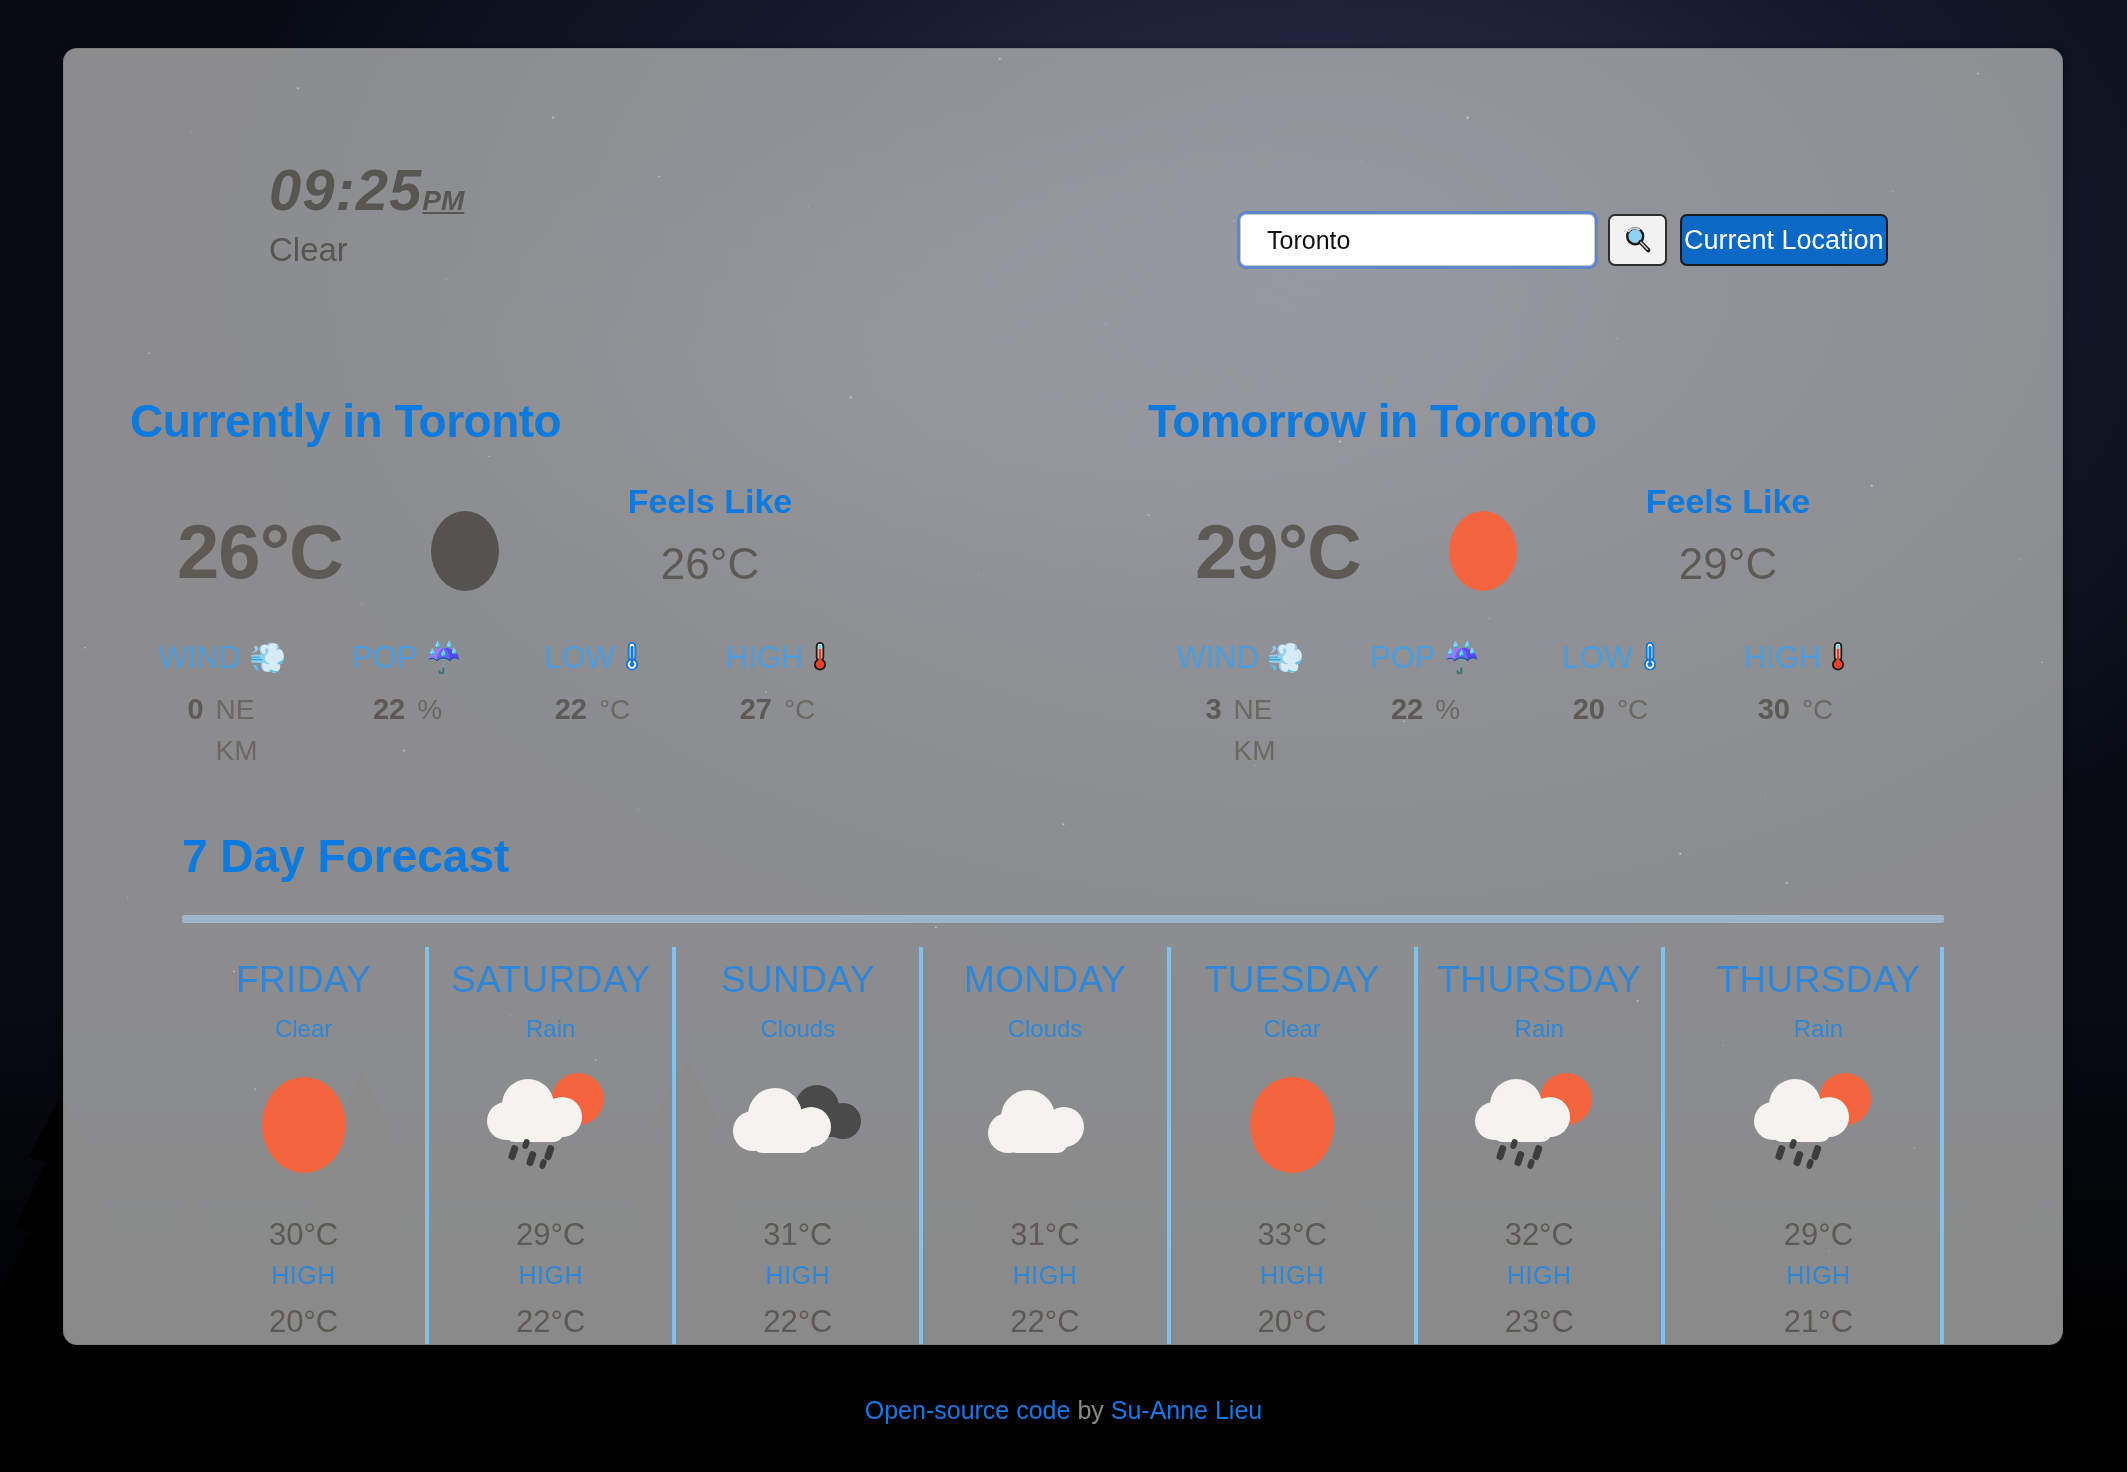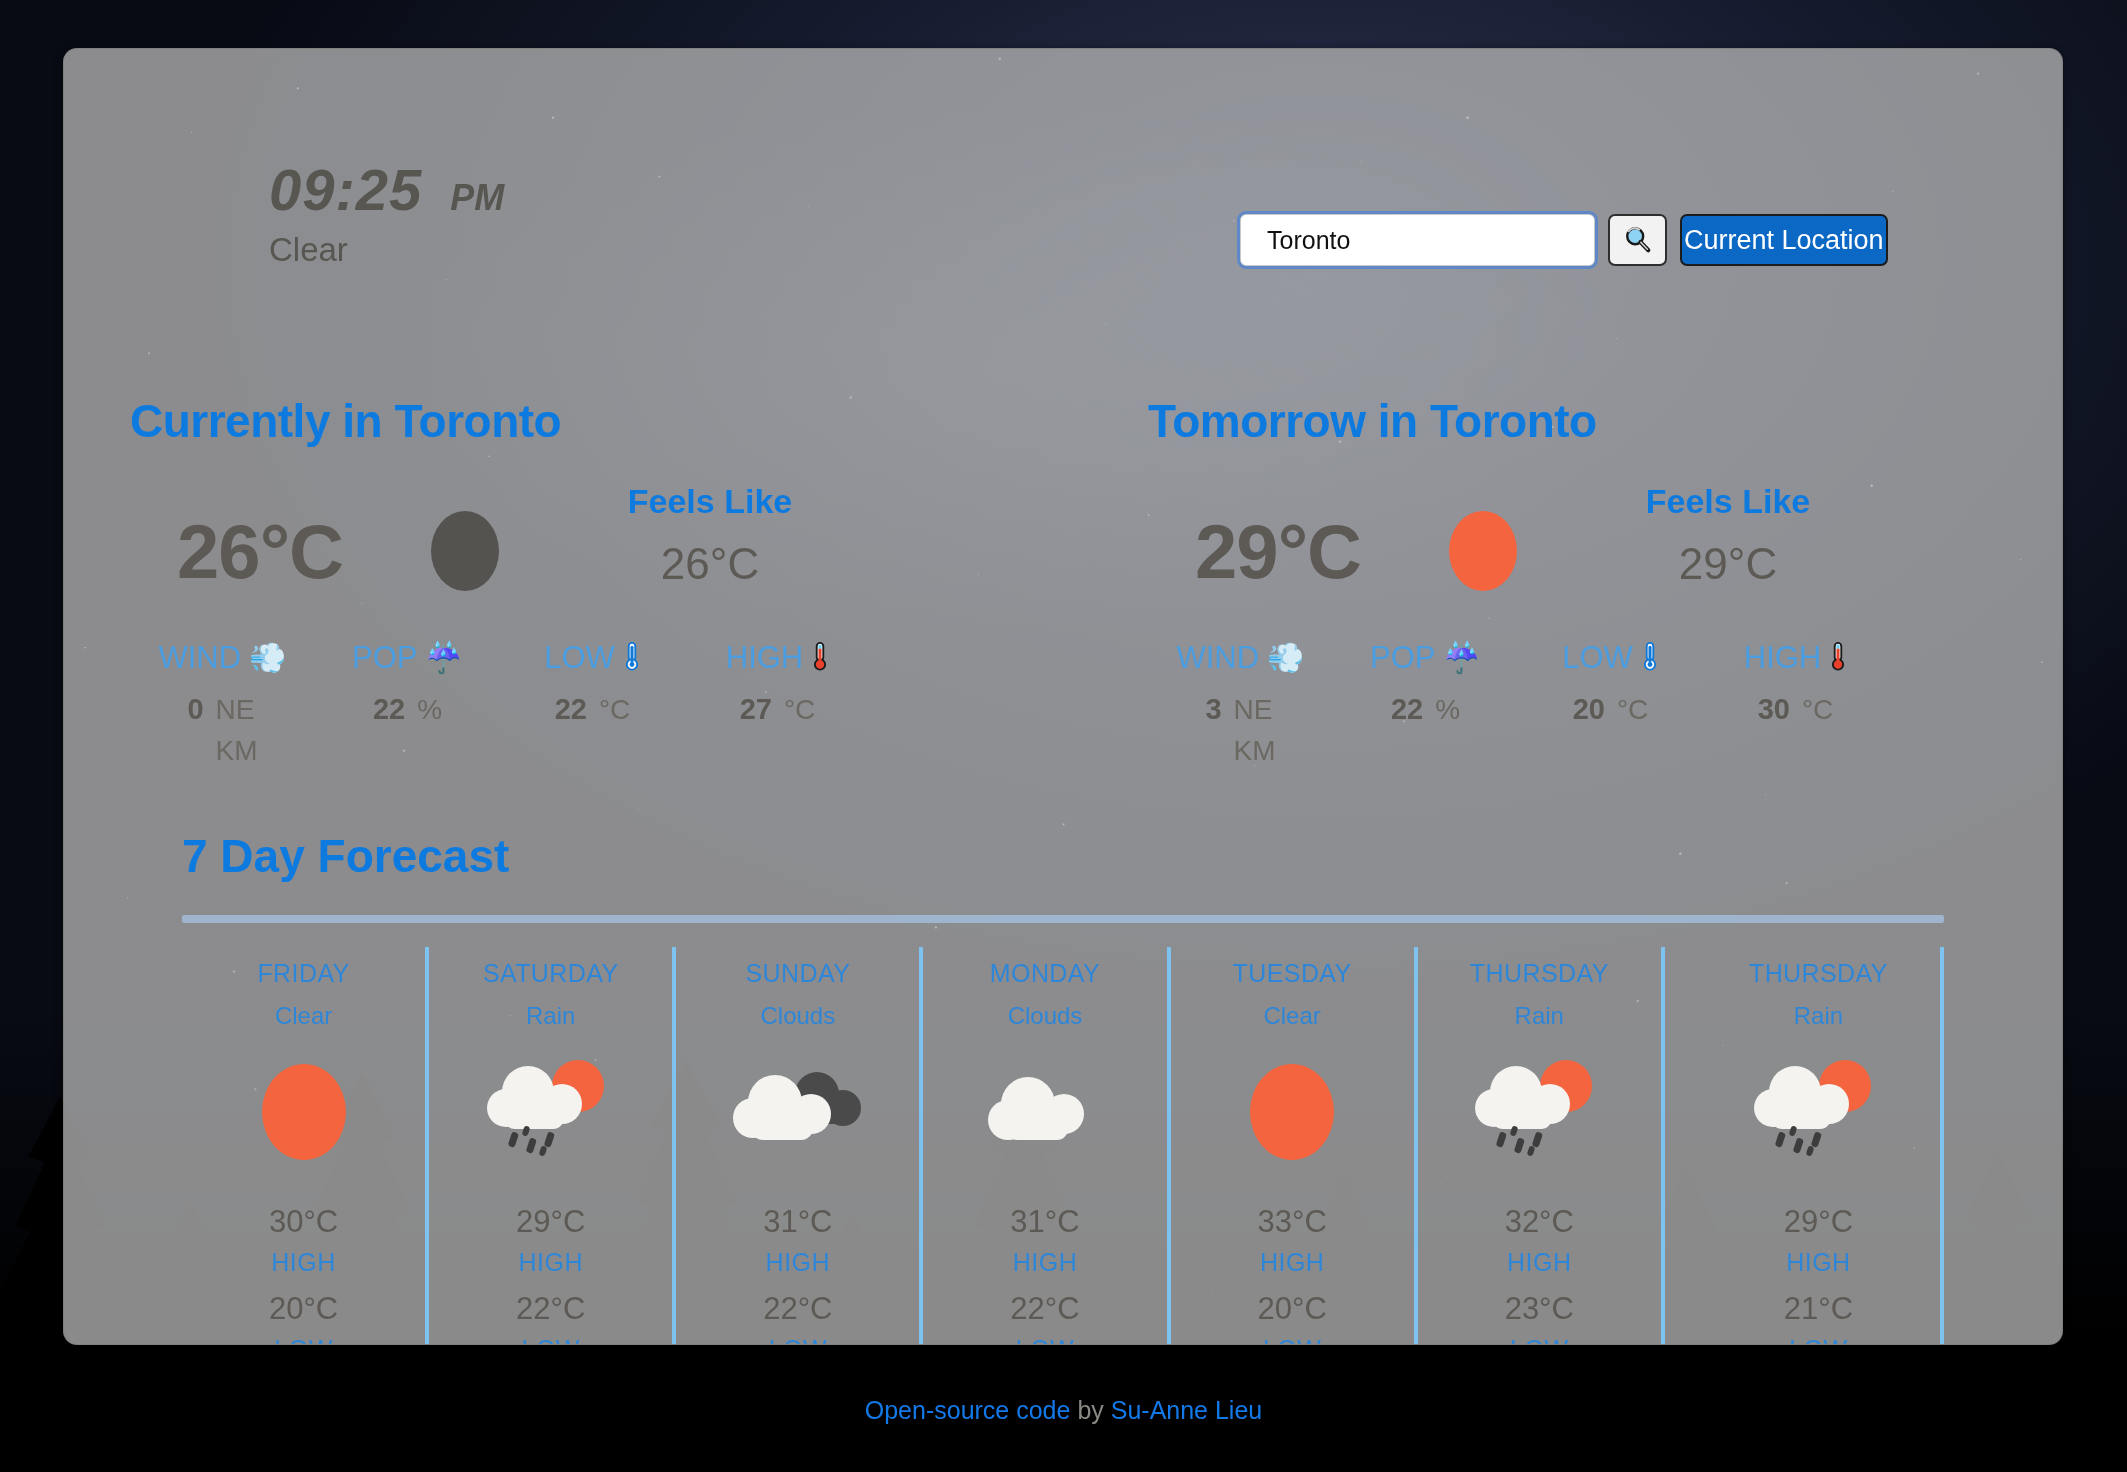--- a/index.html
+++ b/index.html
@@ -154,24 +154,25 @@
     color: #585651;
     line-height: 1;
   }
   .time-line .clock {
     font-size: 58px;
     font-weight: bold;
     font-style: italic;
     letter-spacing: 1px;
   }
   .time-line .ampm {
-    font-size: 36px;
+    font-size: 28px;
     font-weight: bold;
     font-style: italic;
-    margin-left: 28px;
+    margin-left: 0;
+    text-decoration: underline;
   }
   .cond-line {
     margin-top: 12px;
     font-size: 33px;
     color: #585651;
   }
 
   #search-row {
     position: absolute;
     left: 1176px;
@@ -337,21 +338,21 @@
   .fc-card {
     flex: 1 1 0;
     text-align: center;
     padding: 12px 4px 0;
     border-right: 4px solid #7ec2f0;
     height: 400px;
     position: relative;
   }
   .fc-card:last-child { border-right: 4px solid #7ec2f0; padding-left: 36px; }
   .fc-day {
-    font-size: 25px;
+    font-size: 37px;
     color: #2e86d8;
     letter-spacing: .4px;
   }
   .fc-desc {
     margin-top: 14px;
     font-size: 24px;
     color: #2e86d8;
   }
   .fc-icon {
     height: 120px;

